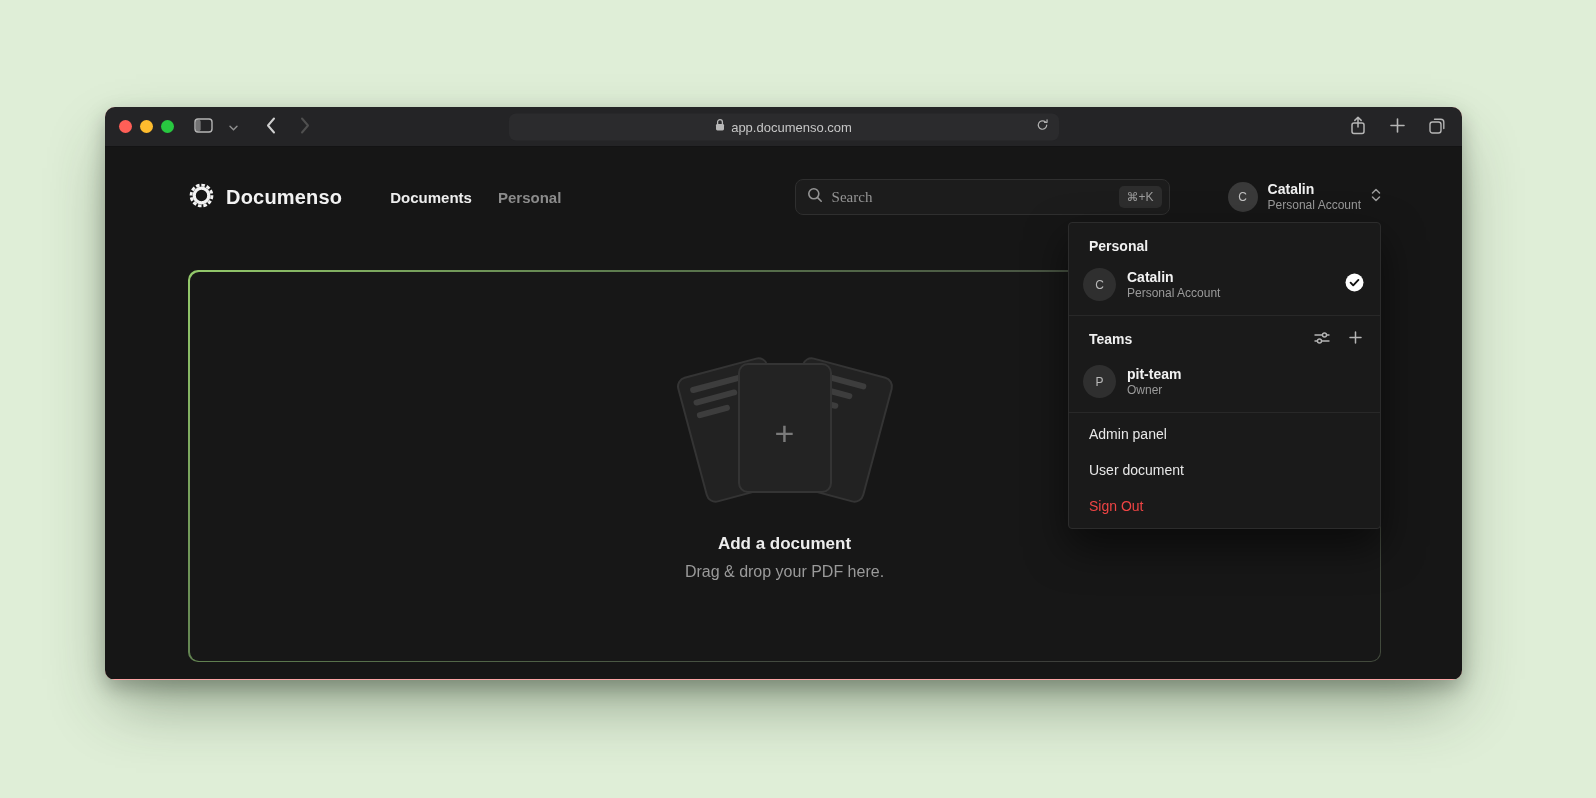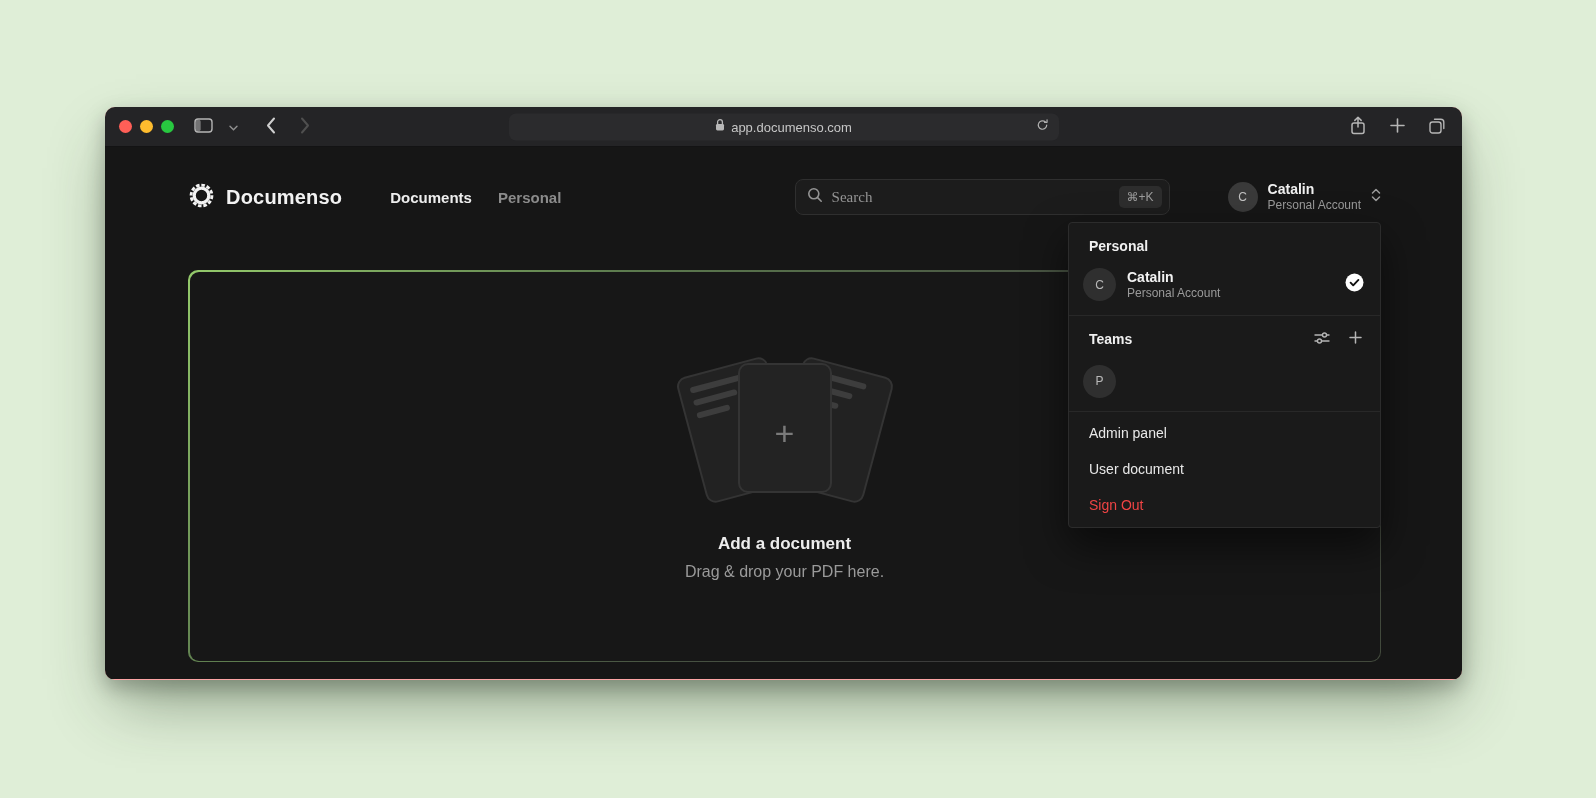--- a/index.html
+++ b/index.html
@@ -340,20 +340,24 @@
                 <svg width="13" height="13" viewBox="0 0 13 13">
                     <path d="M6.5 1v11M1 6.5h11" stroke="#b5b5b5" stroke-width="1.5" stroke-linecap="round"></path>
                   </svg>
               </span>
             </button>
           </span>
         </div>
 
         <div class="menu-row">
           <span class="menu-avatar">P</span>
+          <span class="menu-row-text">
+            <div class="menu-row-name">pit-team</div>
+            <div class="menu-row-sub">Owner</div>
+          </span>
         </div>
 
         <div class="menu-divider"></div>
 
         <div class="menu-item">Admin panel</div>
         <div class="menu-item">User document</div>
         <div class="menu-item danger">Sign Out</div>
       </div>
 
     </div>

